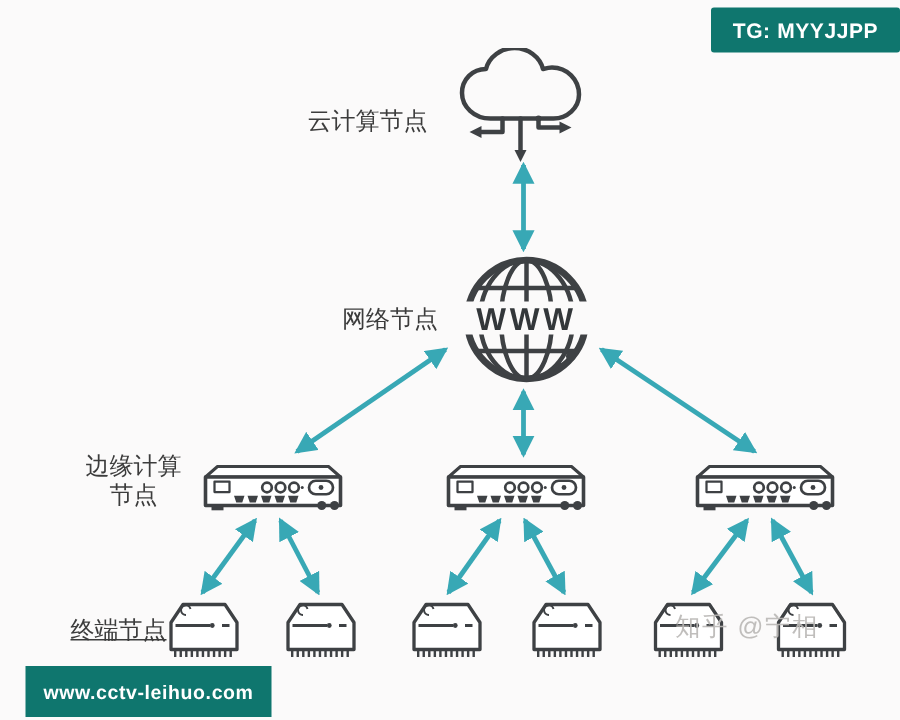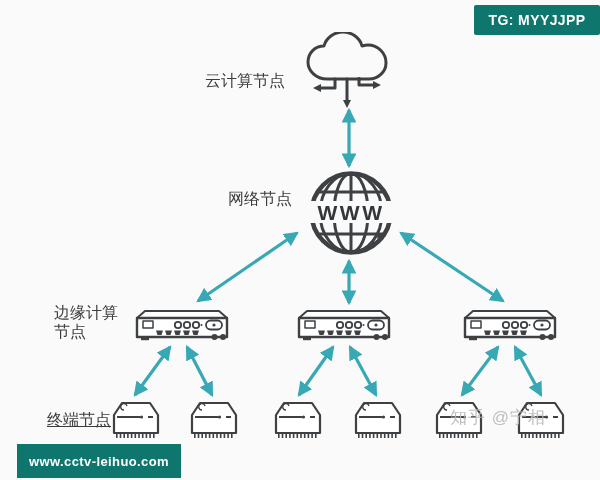--- a/index.html
+++ b/index.html
@@ -12,22 +12,22 @@
   .badge{
     background:#0f766e; color:#fff; display:flex; align-items:center; justify-content:center;
     font-weight:bold; letter-spacing:.4px; z-index:6;
   }
   #badge-tr{left:474px; top:5px; width:126px; height:30px; font-size:14px; border-radius:2px;}
   #badge-bl{left:17px; top:444px; width:164px; height:34px; font-size:13px;}
   .node-label{
     color:#3c3c3c; font-size:16px; font-weight:500; white-space:nowrap; z-index:3;
   }
   #label-cloud{left:205px; top:71px;}
-  #label-network{left:228px; top:189px;}
-  #label-edge{left:54px; top:303px; width:96px; text-align:left; line-height:19px; white-space:normal;}
+  #label-network{left:228px; top:203px;}
+  #label-edge{left:41px; top:303px; width:96px; text-align:center; line-height:19px; white-space:normal;font-family:Liberation Mono, monospace;}
   #label-terminal{left:47px; top:410px;text-decoration:underline;}
   #watermark{
     left:450px; top:406px; font-size:17px; color:rgba(187,184,182,.92);
     white-space:nowrap; z-index:5; letter-spacing:1px;
   }
   svg{display:block;}
   #arrow-layer{left:0; top:0; z-index:2; pointer-events:none;}
   .icon{z-index:3;}
 </style>
 </head>

